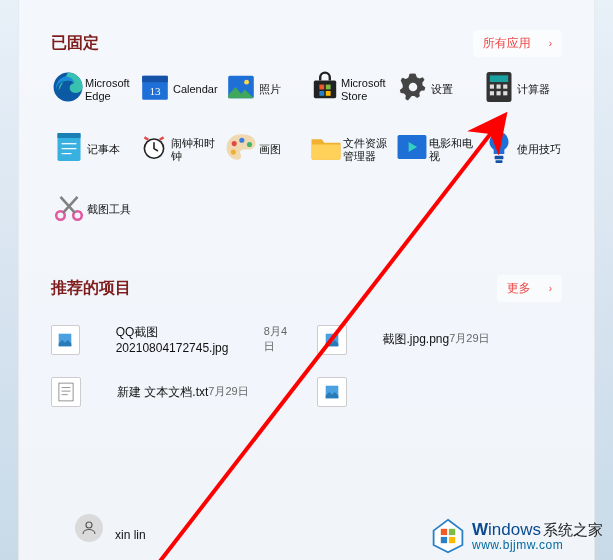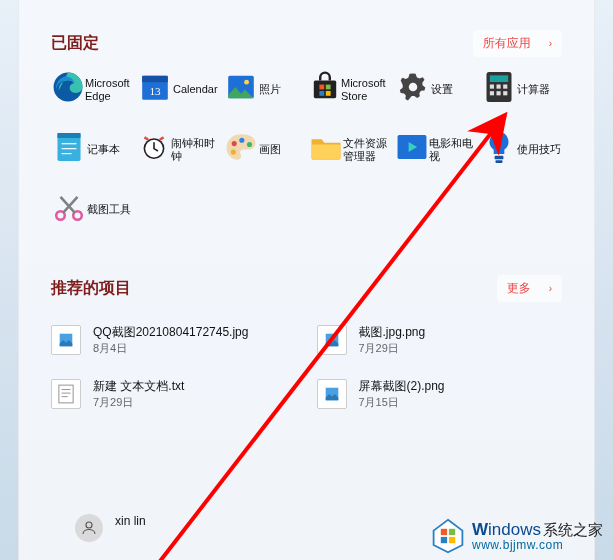--- a/index.html
+++ b/index.html
@@ -96,29 +96,29 @@
     width: 30px;
     height: 30px;
     background: #fff;
     border: 1px solid #ccc;
     border-radius: 2px;
     display: flex;
     align-items: center;
     justify-content: center;
     font-size: 12px;
   }
-  .reco-text { display: flex; flex-direction: column; }
+  .reco-text { display: flex; flex-direction: row; margin-left: 24px; }
   .reco-name { font-size: 12px; color: #111; }
   .reco-date { font-size: 11px; color: #666; }
   .user-box {
     position: absolute;
     bottom: 18px;
     left: 56px;
     display: flex;
-    align-items: flex-start;
+    align-items: flex-end;
     gap: 12px;
     cursor: pointer;
   }
   .user-avatar {
     width: 28px;
     height: 28px;
     border-radius: 50%;
     background: #dadada;
     display: flex;
     align-items: center;
@@ -354,24 +354,20 @@
           <div class="reco-date">7月29日</div>
         </div>
       </div>
       <div class="reco-item">
         <div class="reco-thumb">
           <svg width="18" height="18" viewBox="0 0 20 20">
             <rect width="20" height="20" fill="#fff"></rect>
             <rect x="3" y="3" width="14" height="14" fill="#4aa0e0"></rect>
             <path d="M3 14l4-4 3 3 3-3 4 4v3H3z" fill="#2a7ab8"></path>
           </svg>
-        </div>
-        <div class="reco-text">
-          <div class="reco-name">屏幕截图(2).png</div>
-          <div class="reco-date">7月15日</div>
         </div>
       </div>
     </div>
 
   <div class="user-box">
     <div class="user-avatar">
       <svg width="18" height="18" viewBox="0 0 24 24">
           <circle cx="12" cy="8" r="4" fill="none" stroke="#555" stroke-width="1.5"></circle>
           <path d="M4 20c0-4 4-6 8-6s8 2 8 6" fill="none" stroke="#555" stroke-width="1.5"></path>
         </svg>

